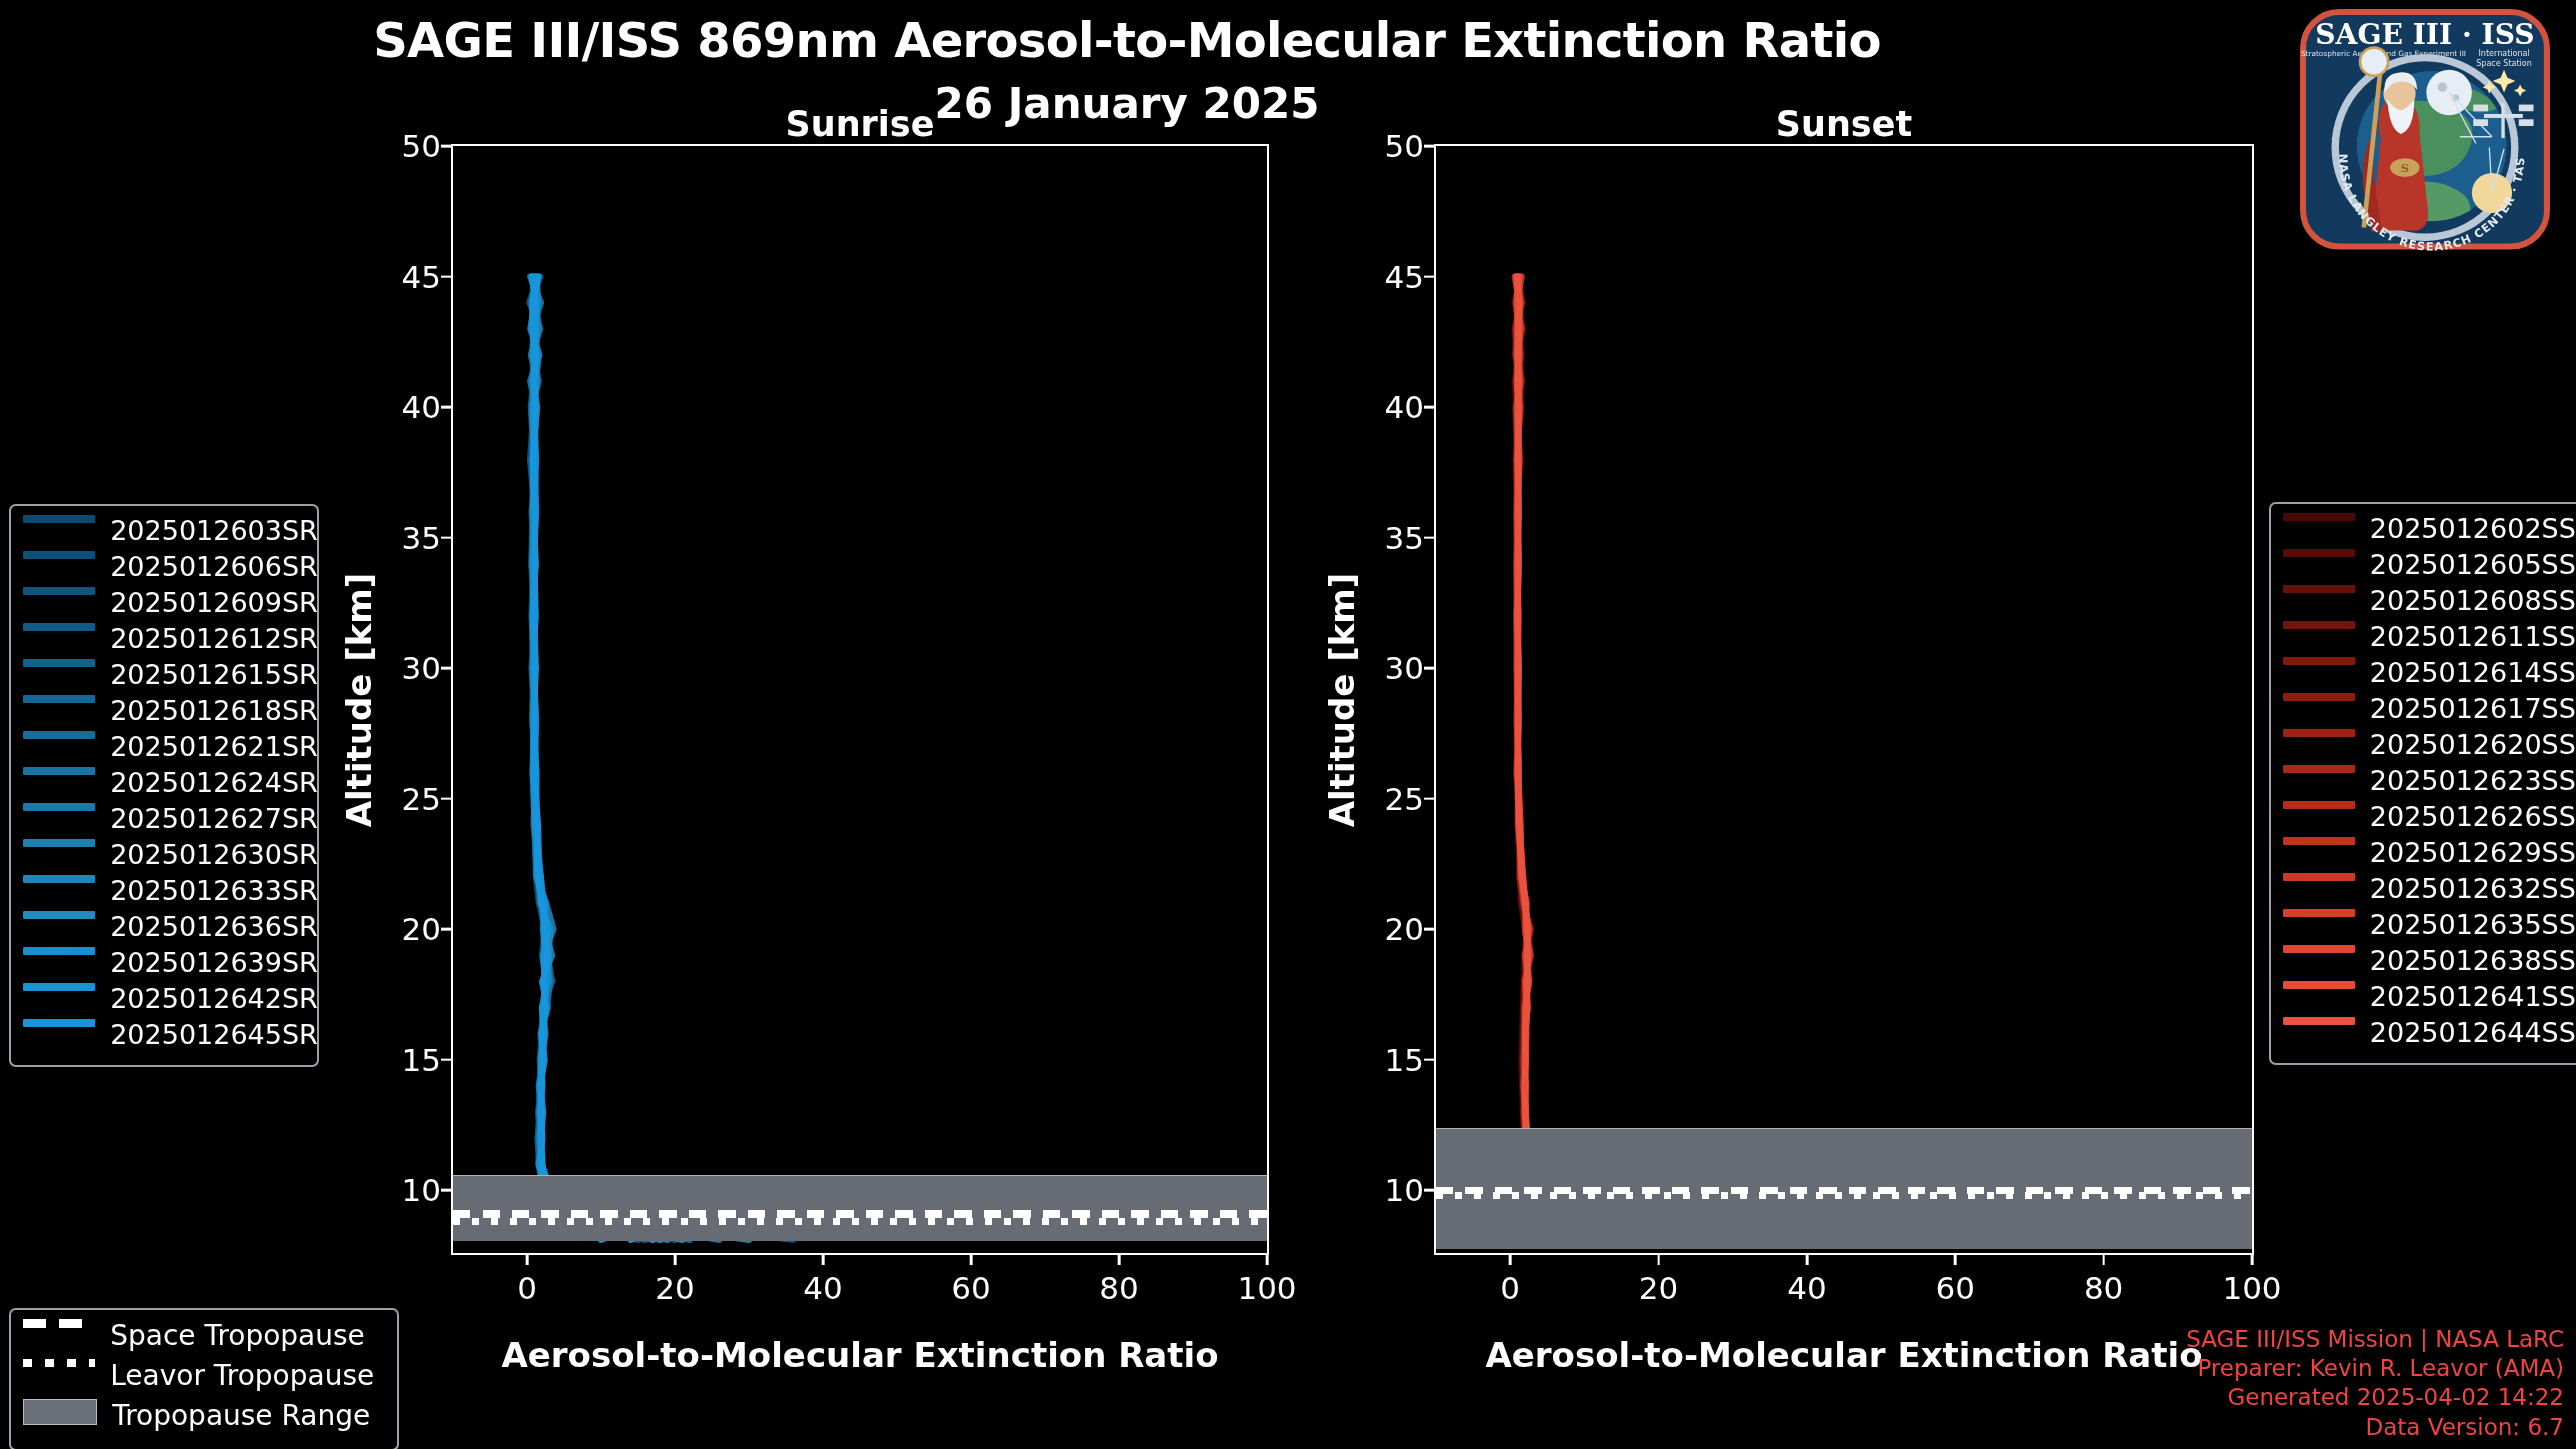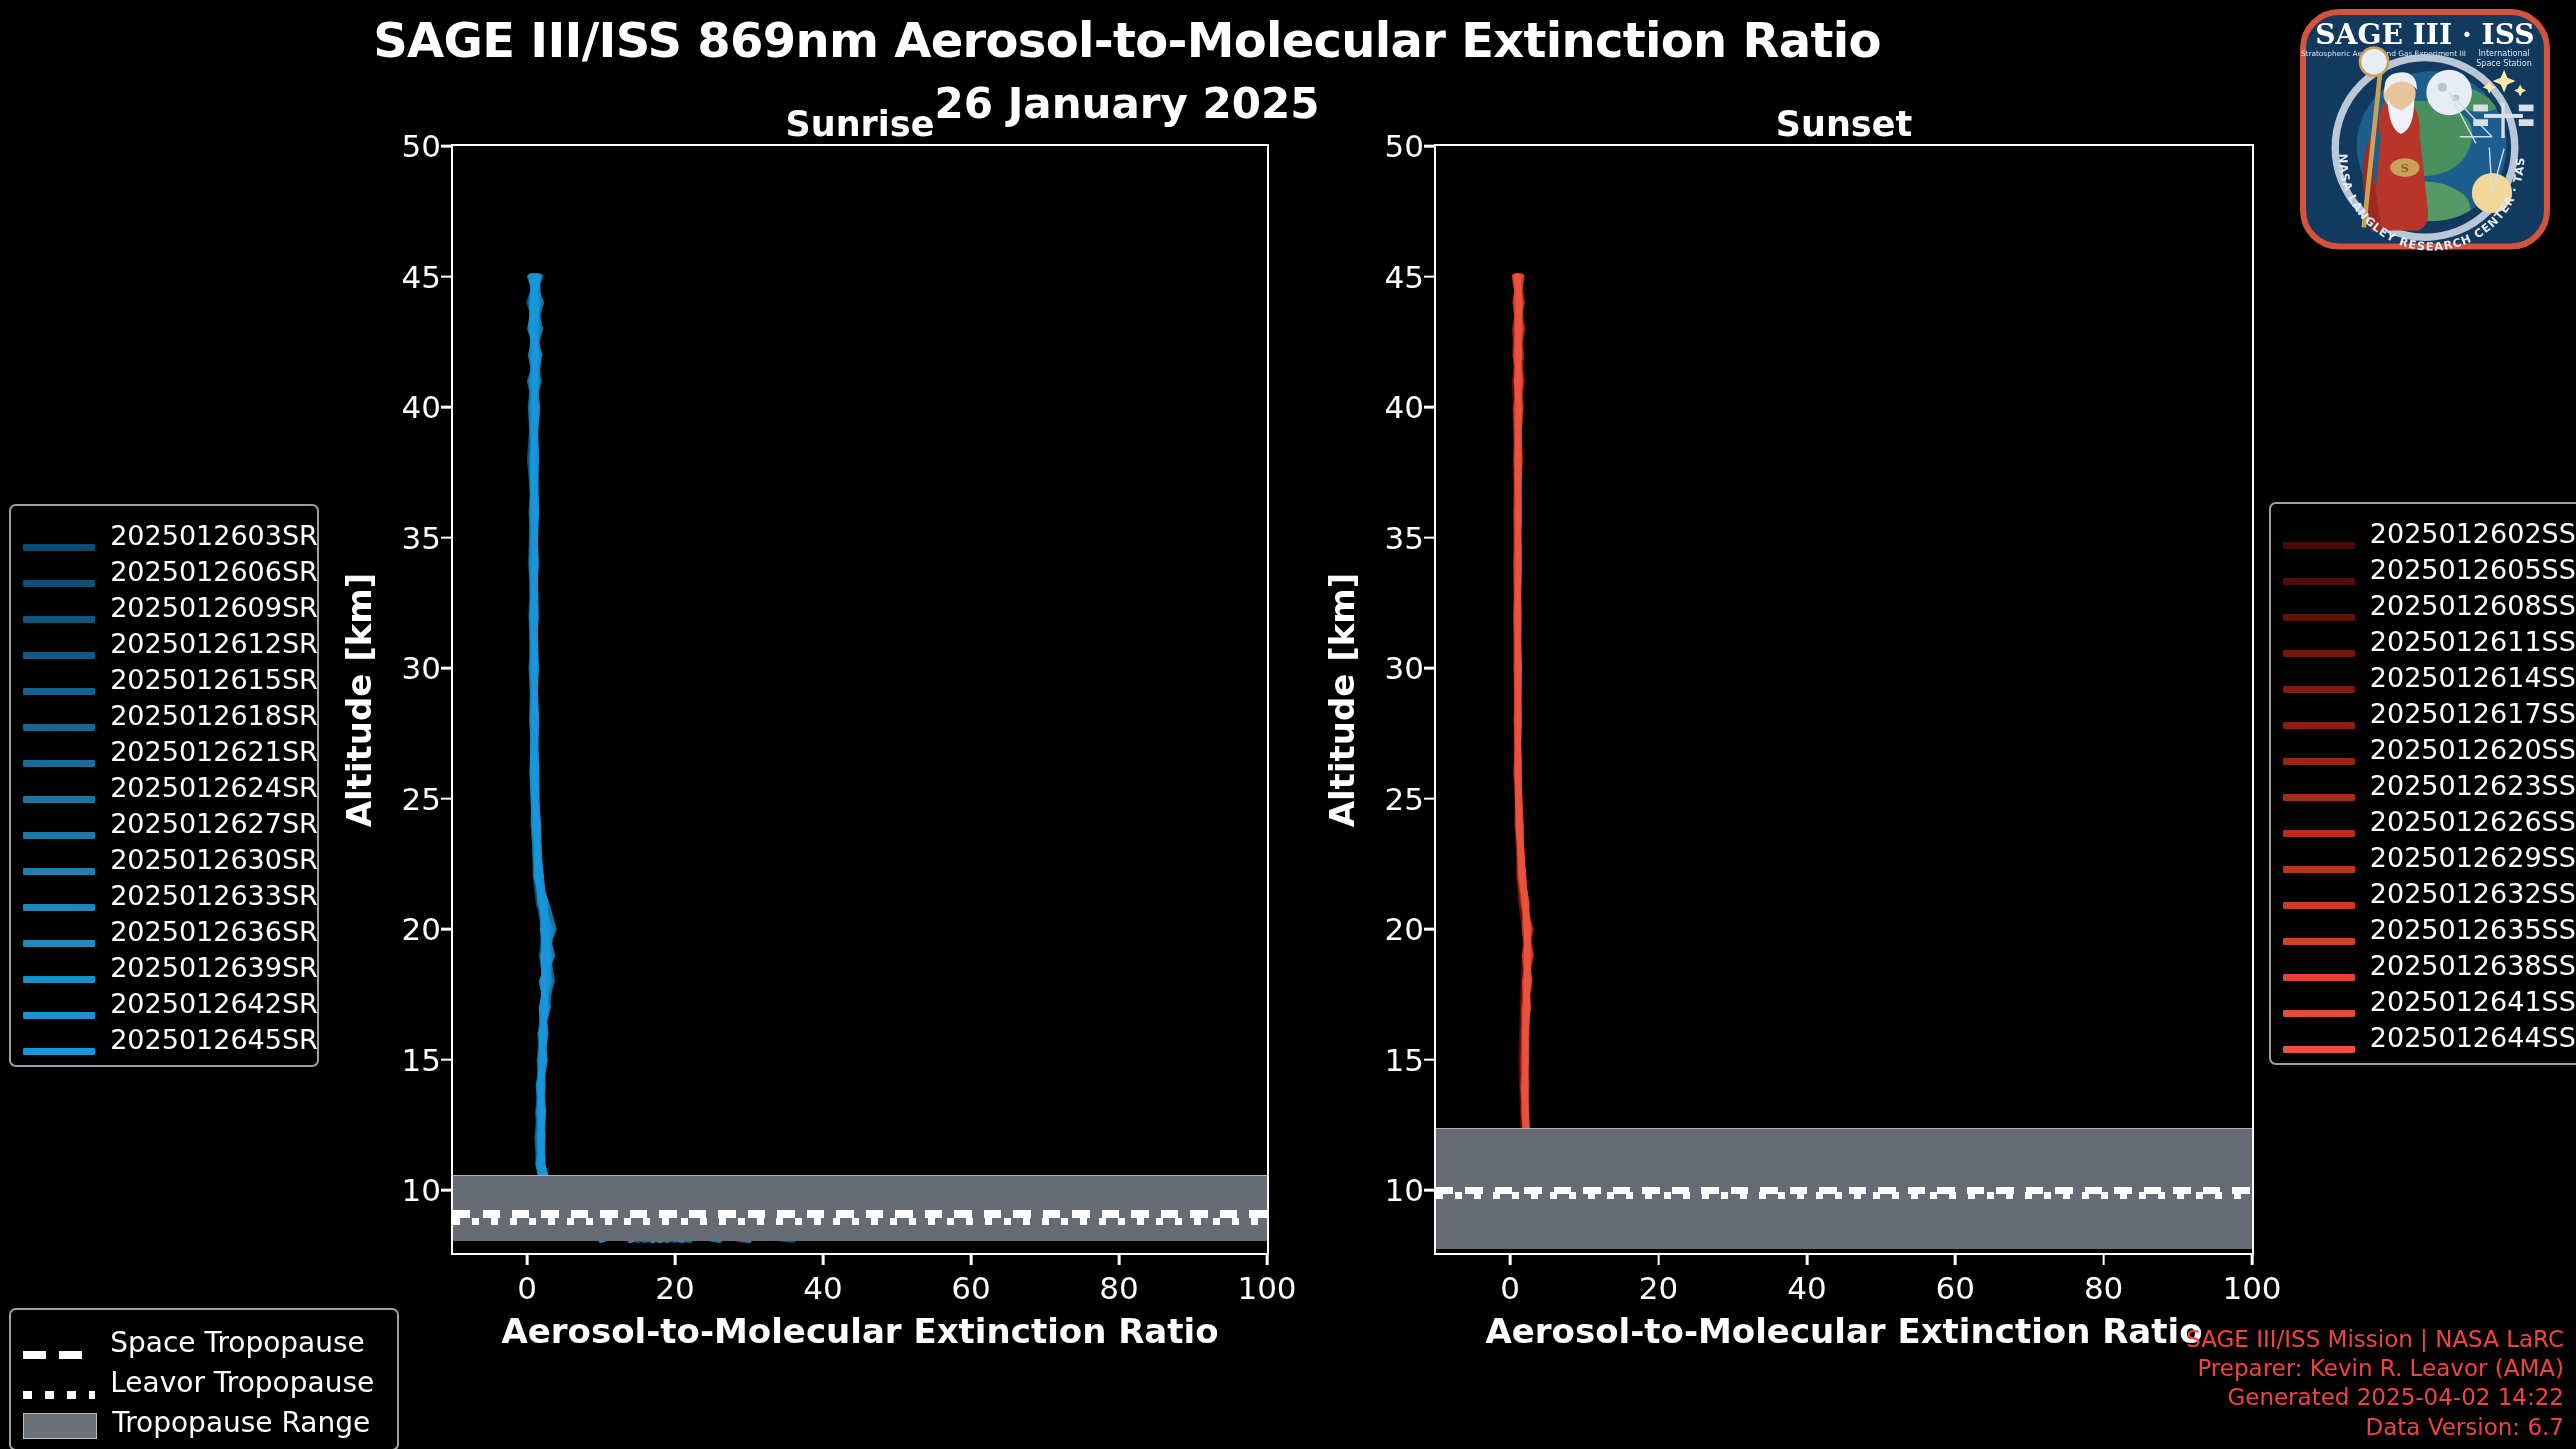--- a/index.html
+++ b/index.html
@@ -34,33 +34,33 @@
 
   
   .ytick{position:absolute;right:100%;margin-right:12px;
     transform:translateY(-50%);font-size:31px;white-space:nowrap;}
   .ytickmark{position:absolute;right:100%;width:12px;height:2.7px;background:#fff;
     transform:translateY(-50%);}
   .xtick{position:absolute;top:100%;margin-top:17.4px;
     transform:translateX(-50%);font-size:31px;white-space:nowrap;}
   .xtickmark{position:absolute;top:100%;width:2.7px;height:12px;background:#fff;
     transform:translateX(-50%);}
-  .xlabel{position:absolute;top:100%;margin-top:58px;left:0;width:100%;
+  .xlabel{position:absolute;top:100%;margin-top:82px;left:0;width:100%;
     text-align:center;font-size:34px;font-weight:bold;}
   .ylabel{position:absolute;font-size:34px;font-weight:bold;white-space:nowrap;
     transform-origin:center;transform:rotate(-90deg);}
   #ylabel-sunrise{left:-228px;top:50%;width:268px;text-align:center;margin-top:-20px;}
   #ylabel-sunset{left:-228px;top:50%;width:268px;text-align:center;margin-top:-20px;}
 
   
   .legend-box{position:absolute;border:2px solid #9aa0a6;border-radius:6.7px;
     background:#000;padding:9.4px 12px;}
   #legend-sunrise{left:9.4px;top:504px;width:282px;}
   #legend-sunset{left:2269px;top:502px;width:295px;}
-  .legend-row{display:flex;align-items:flex-end;height:36px;}
+  .legend-row{display:flex;align-items:flex-start;height:36px;}
   .swatch{width:72px;height:7.4px;border-radius:1.3px;flex:0 0 auto;}
   .legend-text{font-size:27px;margin-left:14.8px;white-space:nowrap;}
   #legend-sunset .legend-row{justify-content:flex-start;}
 
   
   #legend-tropo{left:9.4px;top:1308px;width:362px;}
   #legend-tropo .legend-row{height:40px;}
   .key-dashed{width:72px;height:8.7px;
     background:repeating-linear-gradient(90deg,#fff 0 23px,transparent 23px 36px);}
   .key-dotted{width:72px;height:8px;

